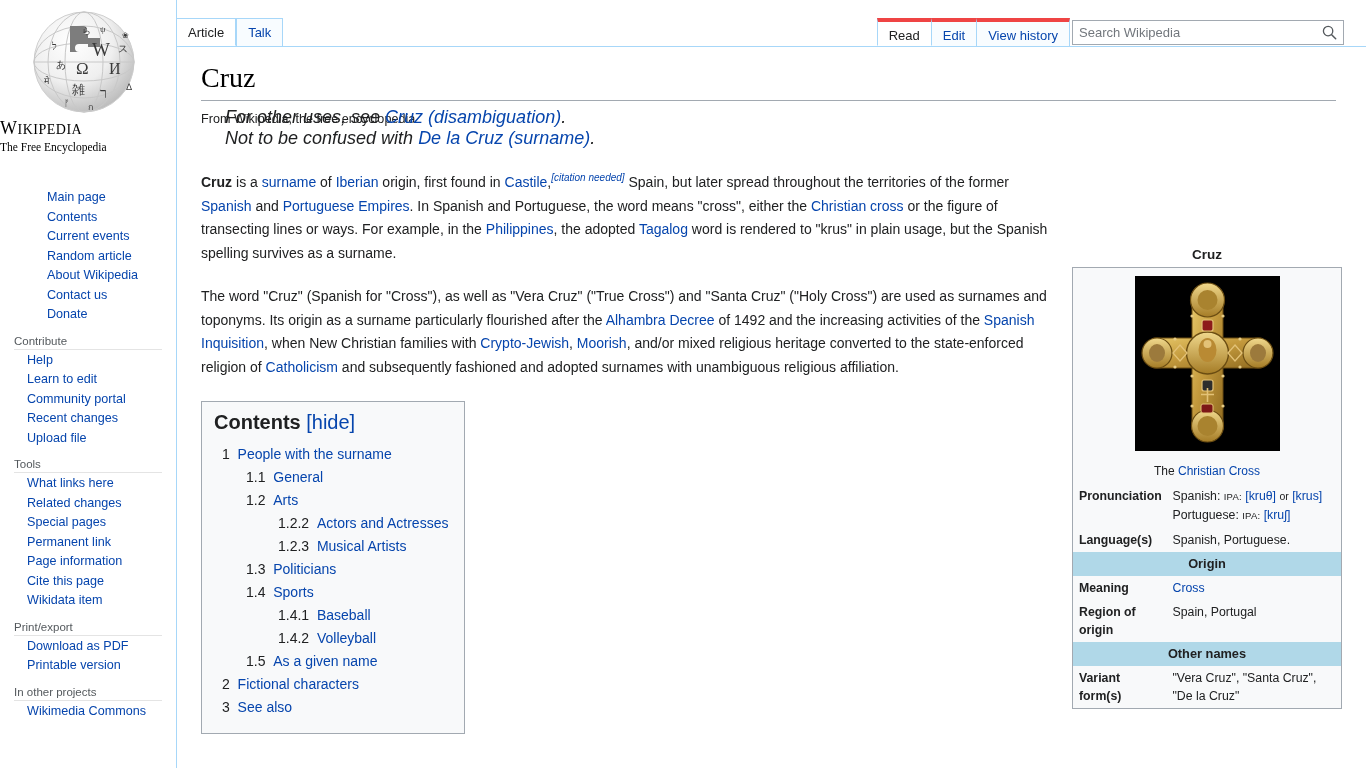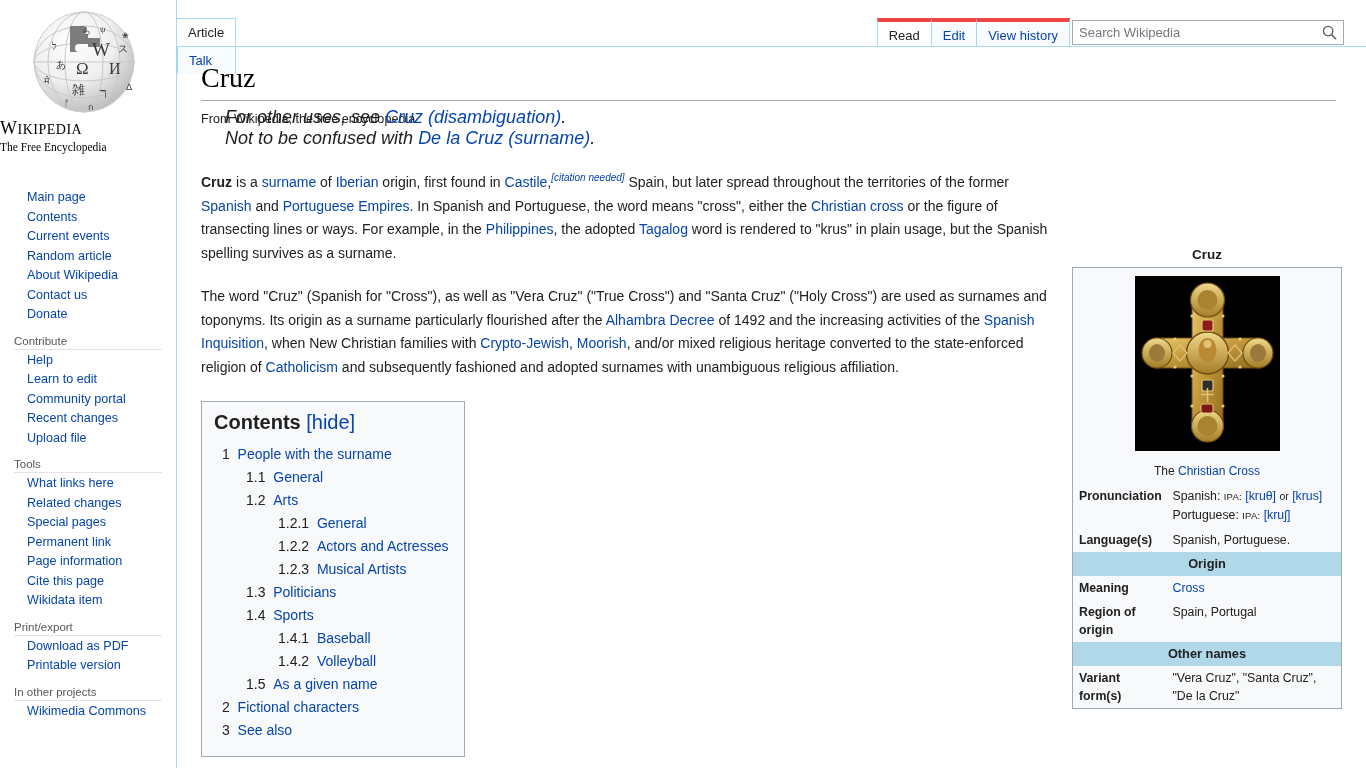--- a/index.html
+++ b/index.html
@@ -46,33 +46,33 @@
   .portal h3 {
     font-size: 11.5px; font-weight: normal; color: #54595d;
     margin: 10px 0 1px 14px; padding: 0 0 2px 0;
     border-bottom: 1px solid #e4e4e4; width: 148px;
   }
   .portal ul { list-style: none; margin: 0; padding: 0; }
   .portal li {
     font-size: 12.6px; line-height: 19.5px; padding-left: 27px;
     color: #0645ad; cursor: pointer; white-space: nowrap;
   }
-  .portal.first li { padding-left: 27px; }
+  .portal.first li { padding-left: 27px; margin-left: 20px; }
   .portal.first { margin-top: 28px; }
 
   
   #content-root {
     position: absolute; left: 176px; top: 0; right: 0; bottom: 0;
     background: #fff;
     border-left: 1px solid #a7d7f9;
   }
 
   
   #tabs-row { position: relative; height: 46px; }
-  #ns-tabs { position: absolute; left: 0; top: 18px; display: flex; flex-direction: column; }
+  #ns-tabs { position: absolute; left: 0; top: 18px; display: flex; }
   #ns-tabs .tab {
     height: 28px; padding: 0 11px; display: flex; align-items: flex-start;
     font-size: 13px; line-height: 27px; cursor: pointer;
     border-left: 1px solid #a7d7f9; border-right: 1px solid #a7d7f9;
     border-top: 1px solid #a7d7f9;
     background: #f8fcff;
     color: #0645ad;
     white-space: nowrap;
   }
   #ns-tabs .tab:first-child { border-left: none; }
@@ -347,21 +347,20 @@
 
       <div id="toc">
         <div id="toctitle">
           <span class="ctitle">Contents</span>
           <span class="toctoggle">[hide]</span>
         </div>
         <ul>
           <li class="lvl1"><span class="num">1</span>&nbsp;&nbsp;<span class="txt">People with the surname</span></li>
           <li class="lvl2"><span class="num">1.1</span>&nbsp;&nbsp;<span class="txt">General</span></li>
           <li class="lvl2"><span class="num">1.2</span>&nbsp;&nbsp;<span class="txt">Arts</span></li>
-          <li class="lvl3"><span class="num">1.2.1</span>&nbsp;&nbsp;<span class="txt">General</span></li>
           <li class="lvl3"><span class="num">1.2.2</span>&nbsp;&nbsp;<span class="txt">Actors and Actresses</span></li>
           <li class="lvl3"><span class="num">1.2.3</span>&nbsp;&nbsp;<span class="txt">Musical Artists</span></li>
           <li class="lvl2"><span class="num">1.3</span>&nbsp;&nbsp;<span class="txt">Politicians</span></li>
           <li class="lvl2"><span class="num">1.4</span>&nbsp;&nbsp;<span class="txt">Sports</span></li>
           <li class="lvl3"><span class="num">1.4.1</span>&nbsp;&nbsp;<span class="txt">Baseball</span></li>
           <li class="lvl3"><span class="num">1.4.2</span>&nbsp;&nbsp;<span class="txt">Volleyball</span></li>
           <li class="lvl2"><span class="num">1.5</span>&nbsp;&nbsp;<span class="txt">As a given name</span></li>
           <li class="lvl1"><span class="num">2</span>&nbsp;&nbsp;<span class="txt">Fictional characters</span></li>
           <li class="lvl1"><span class="num">3</span>&nbsp;&nbsp;<span class="txt">See also</span></li>
         </ul>

